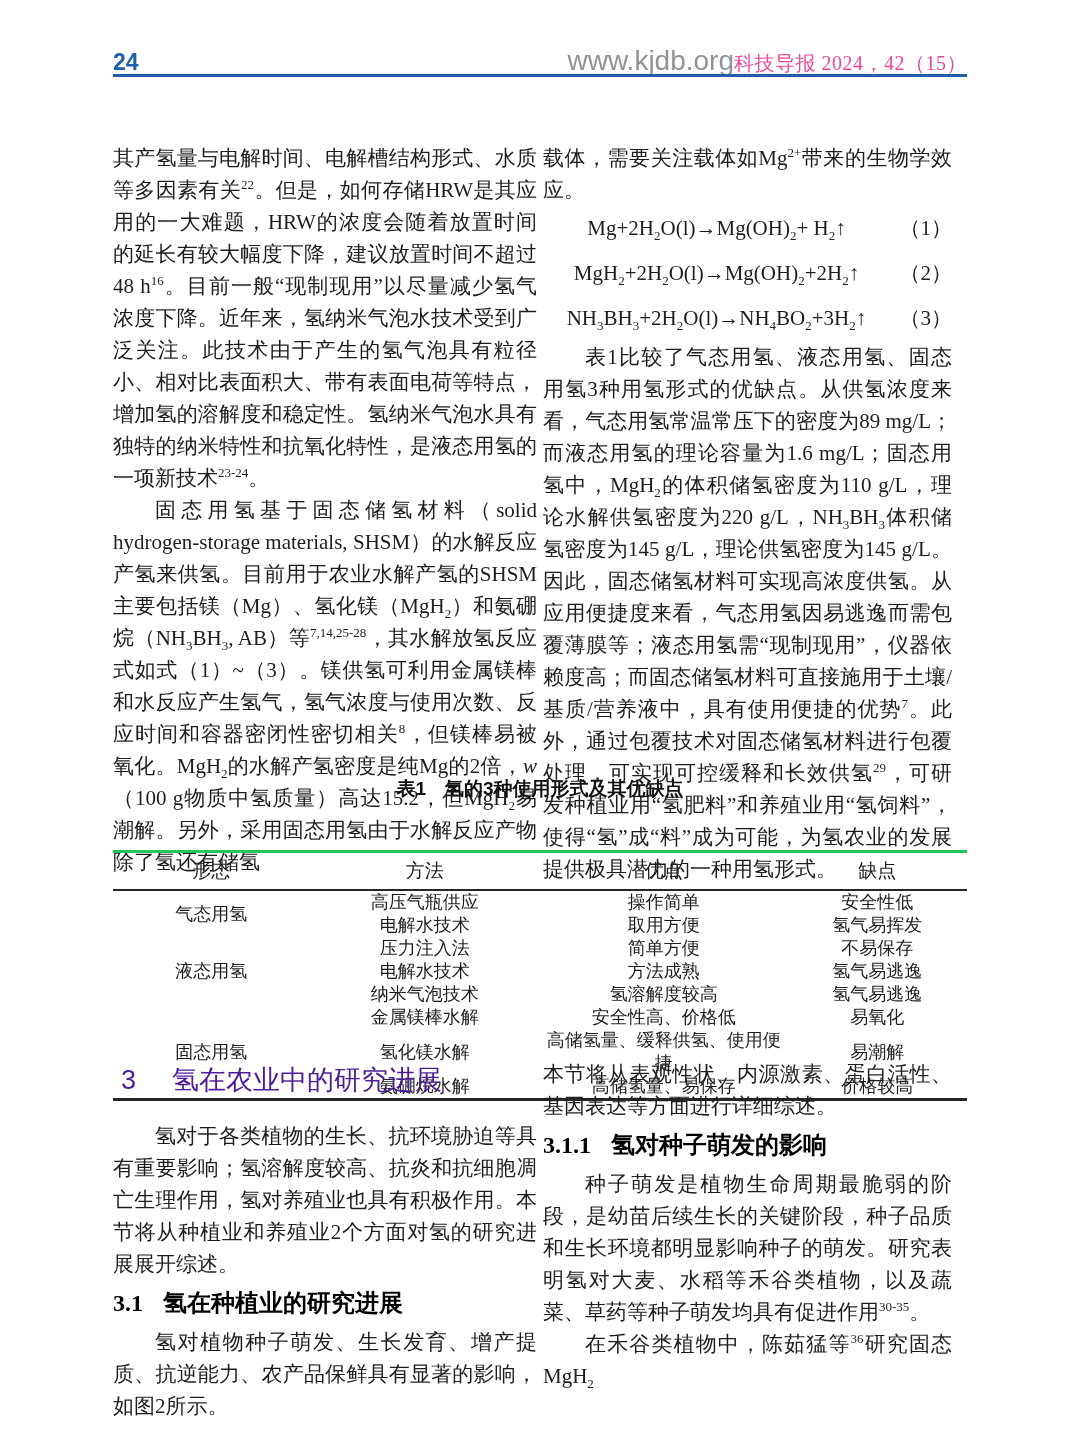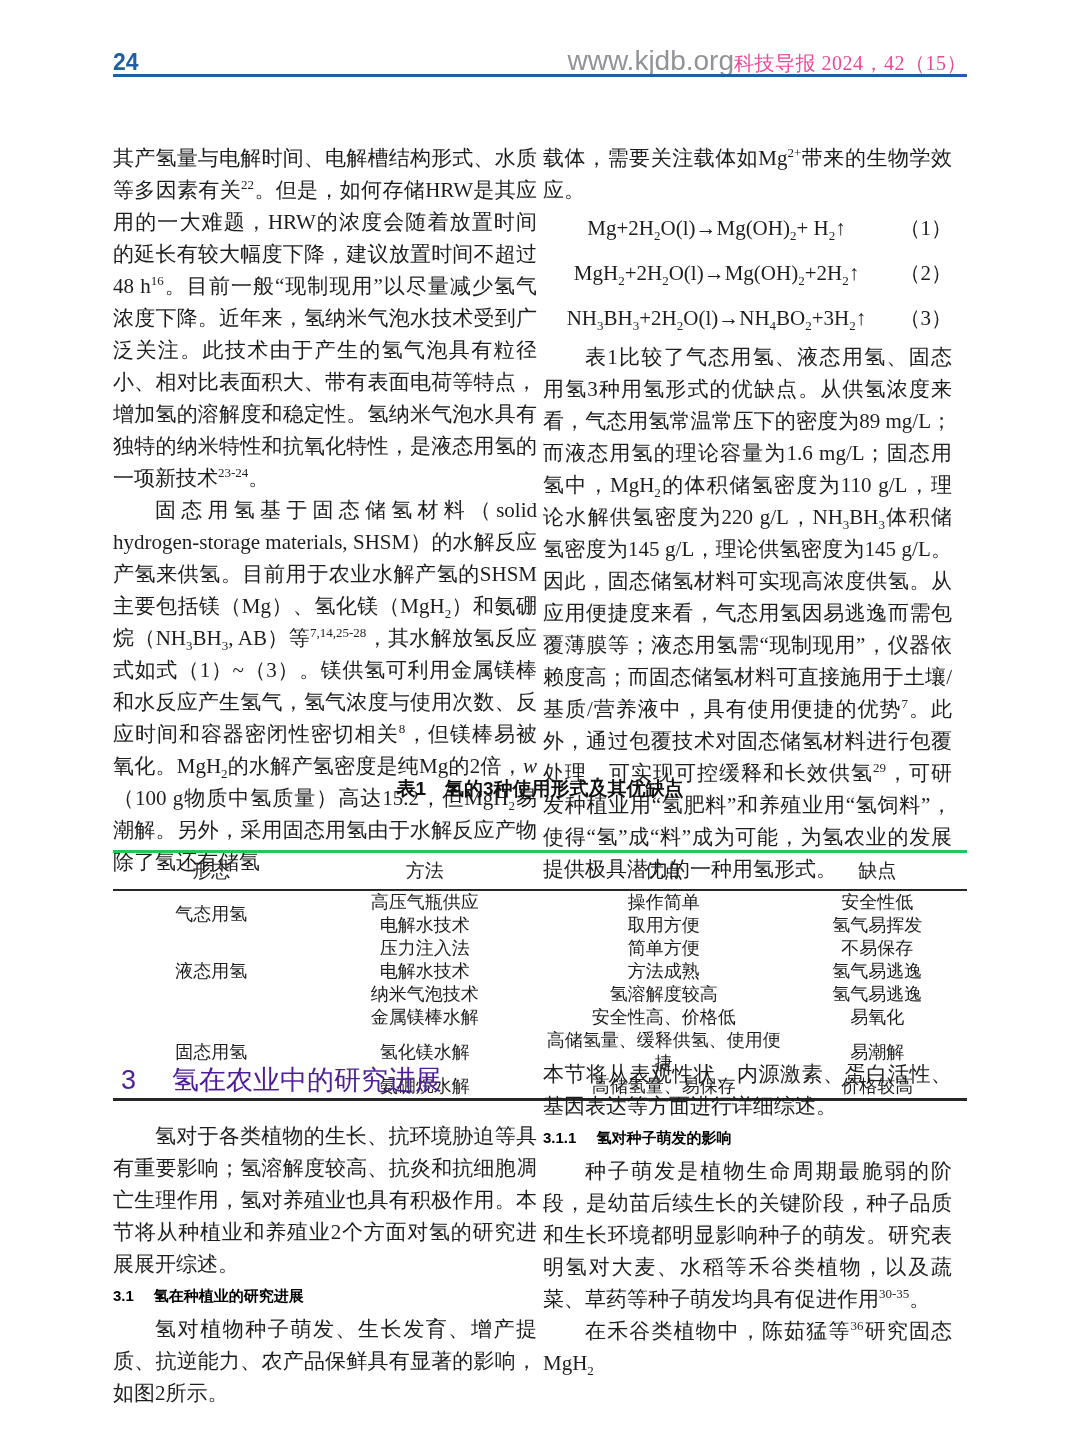--- a/index.html
+++ b/index.html
@@ -30,21 +30,21 @@
   .eq-n{width:62px;text-align:right;}
   
   .table-wrap{position:absolute;left:113px;top:776px;width:854px;}
   .tcap{text-align:center;font-family:"Liberation Sans","DejaVu Sans",sans-serif;font-weight:bold;font-size:19px;margin:0 0 10px 0;color:#111;}
   table.tbl{width:100%;border-collapse:collapse;border-top:3px solid #22c55e;border-bottom:3px solid #262626;margin-top:48px;}
   table.tbl th{font-weight:normal;font-size:19px;border-bottom:2px solid #262626;height:34px;text-align:center;}
   table.tbl td{font-size:18px;text-align:center;height:23px;line-height:23px;padding:0;vertical-align:middle;}
   
   h2.sec{font-family:"Liberation Sans","DejaVu Sans",sans-serif;font-size:27px;font-weight:normal;color:#4c1d95;margin:4px 0 22px 8px;}
   h2.sec .num{margin-right:36px;}
-  h3.sub{font-family:Liberation Sans, sans-serif;font-size:15px;font-weight:bold;color:#000;margin:7px 0 7px 0;}
+  h3.sub{font-family:Liberation Serif, serif;font-size:24px;font-weight:bold;color:#000;margin:7px 0 7px 0;}
   h3.sub .num{margin-right:20px;}
 </style>
 </head>
 <body>
 
 <div class="page">
 
   <div class="hdr">
     <span class="pagenum">24</span>
     <span class="site">www.kjdb.org</span>

